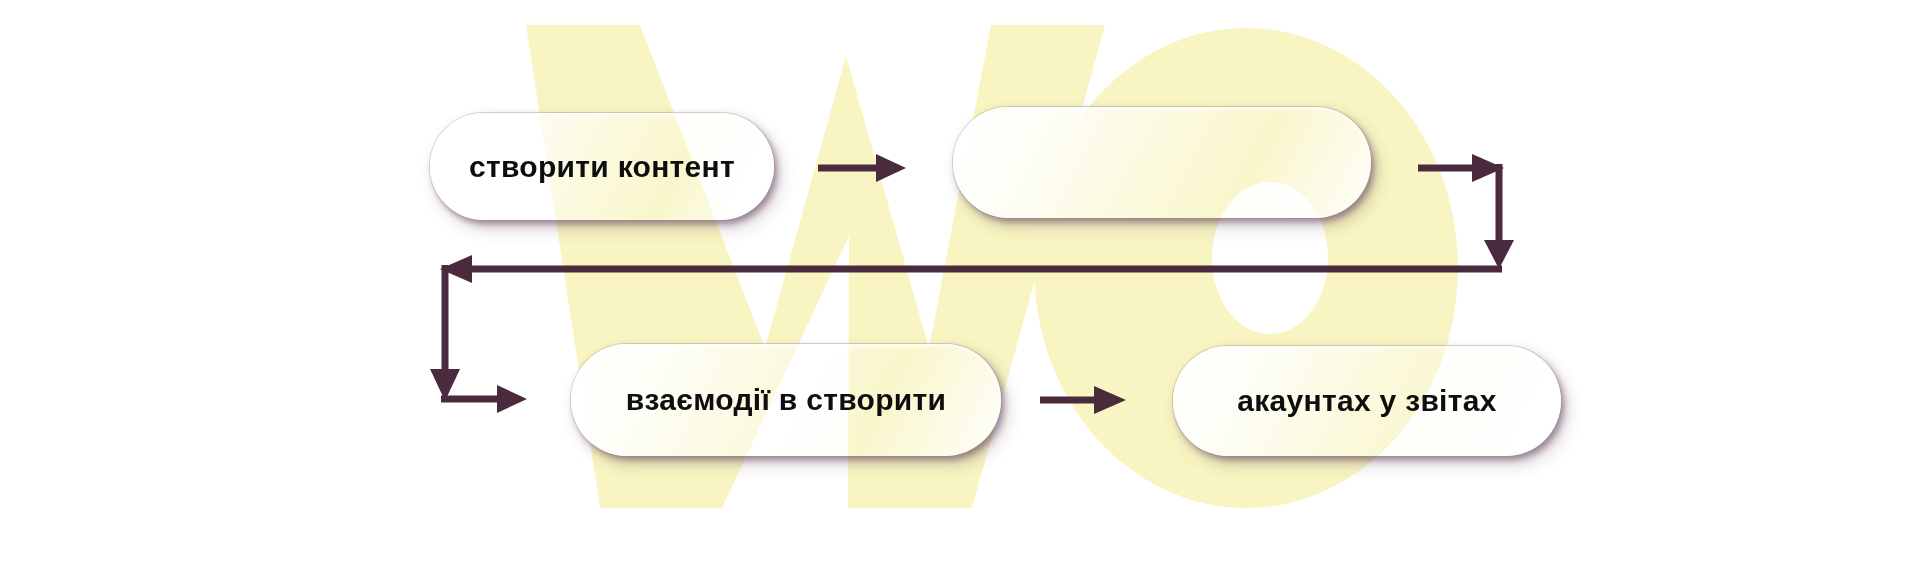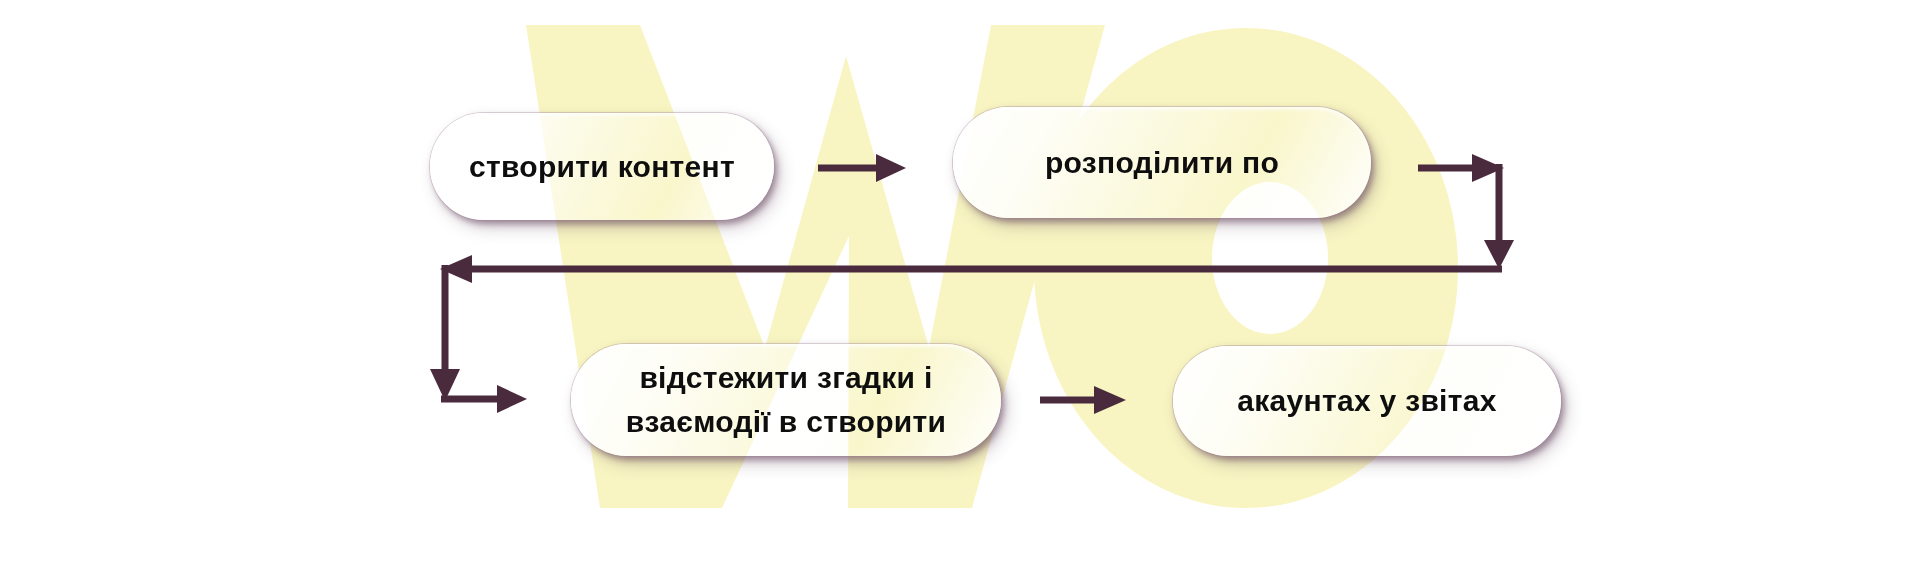--- a/index.html
+++ b/index.html
@@ -86,25 +86,23 @@
         <polygon class="arrow-head" points="1066,386 1066,414 1098,400"></polygon>
       </g>
     </svg>
   </div>
 
   <div class="pill" id="node-1">
     <span>створити контент</span>
   </div>
 
   <div class="pill" id="node-2">
-    <span>розподілити по</span>
   </div>
 
   <div class="pill" id="node-3">
-    <span>відстежити згадки і</span>
     <span>взаємодії в створити</span>
   </div>
 
   <div class="pill" id="node-4">
     <span>акаунтах у звітах</span>
   </div>
 
 </div>
 
 </body></html>

